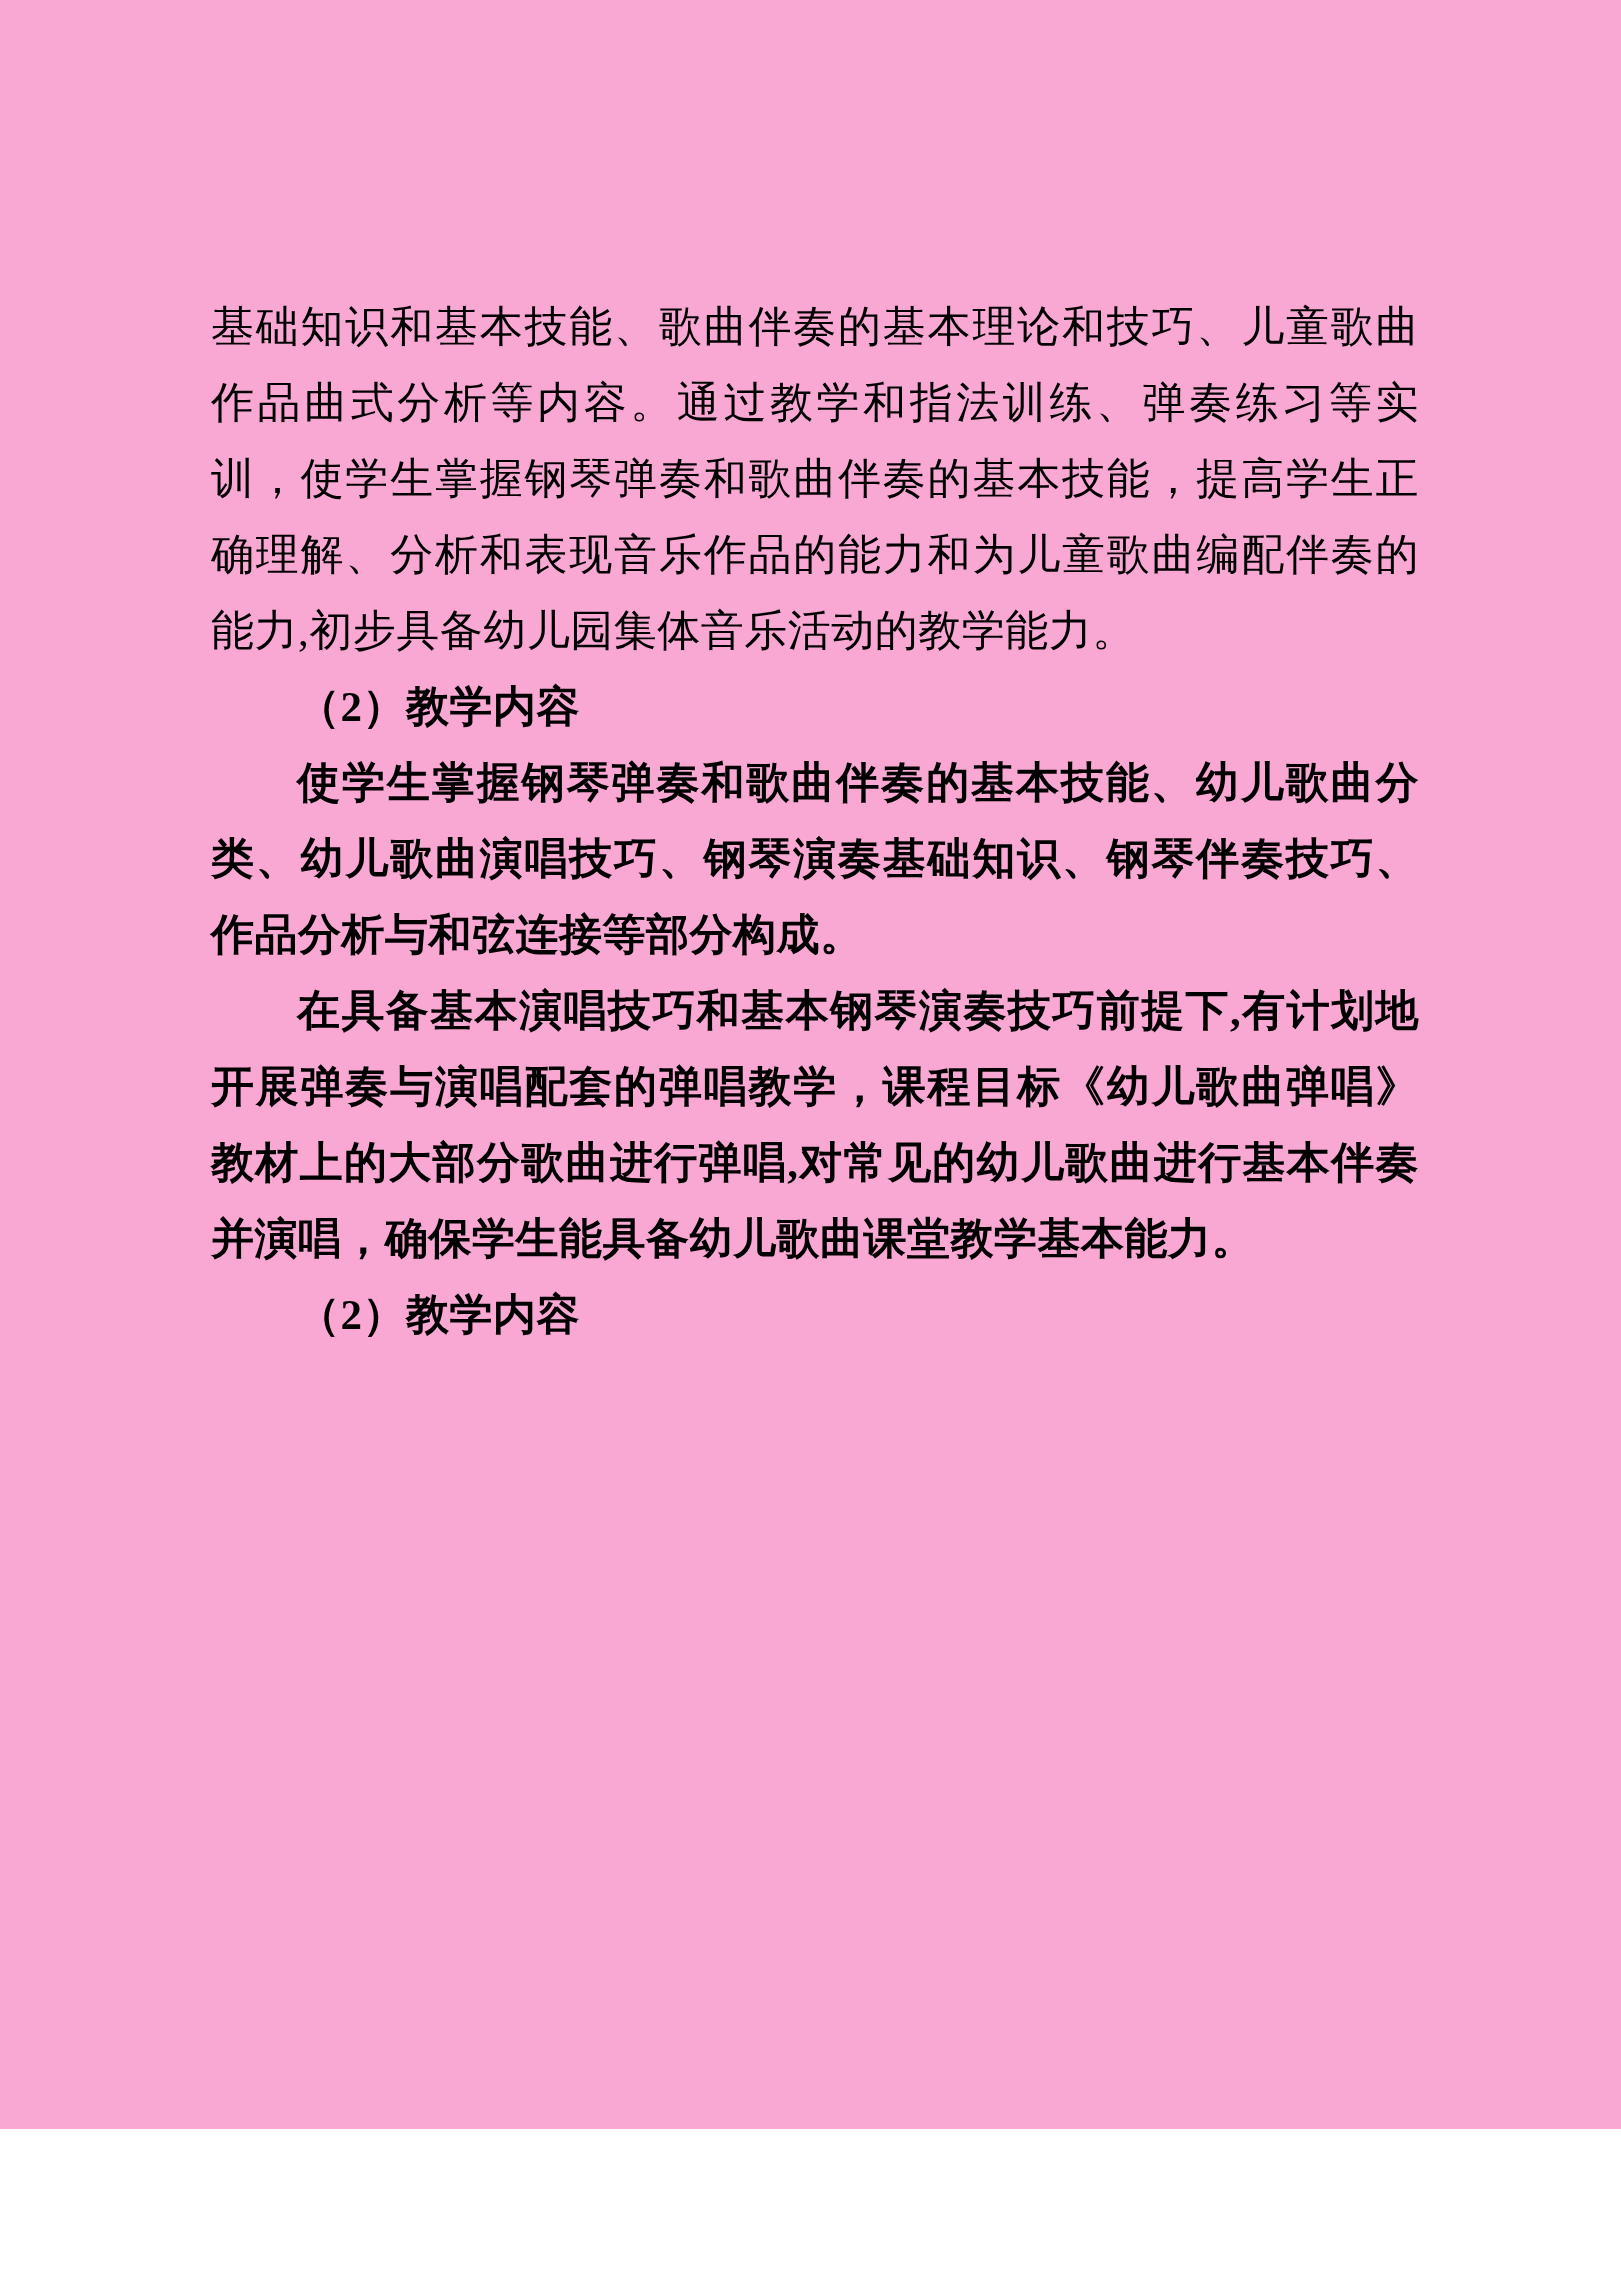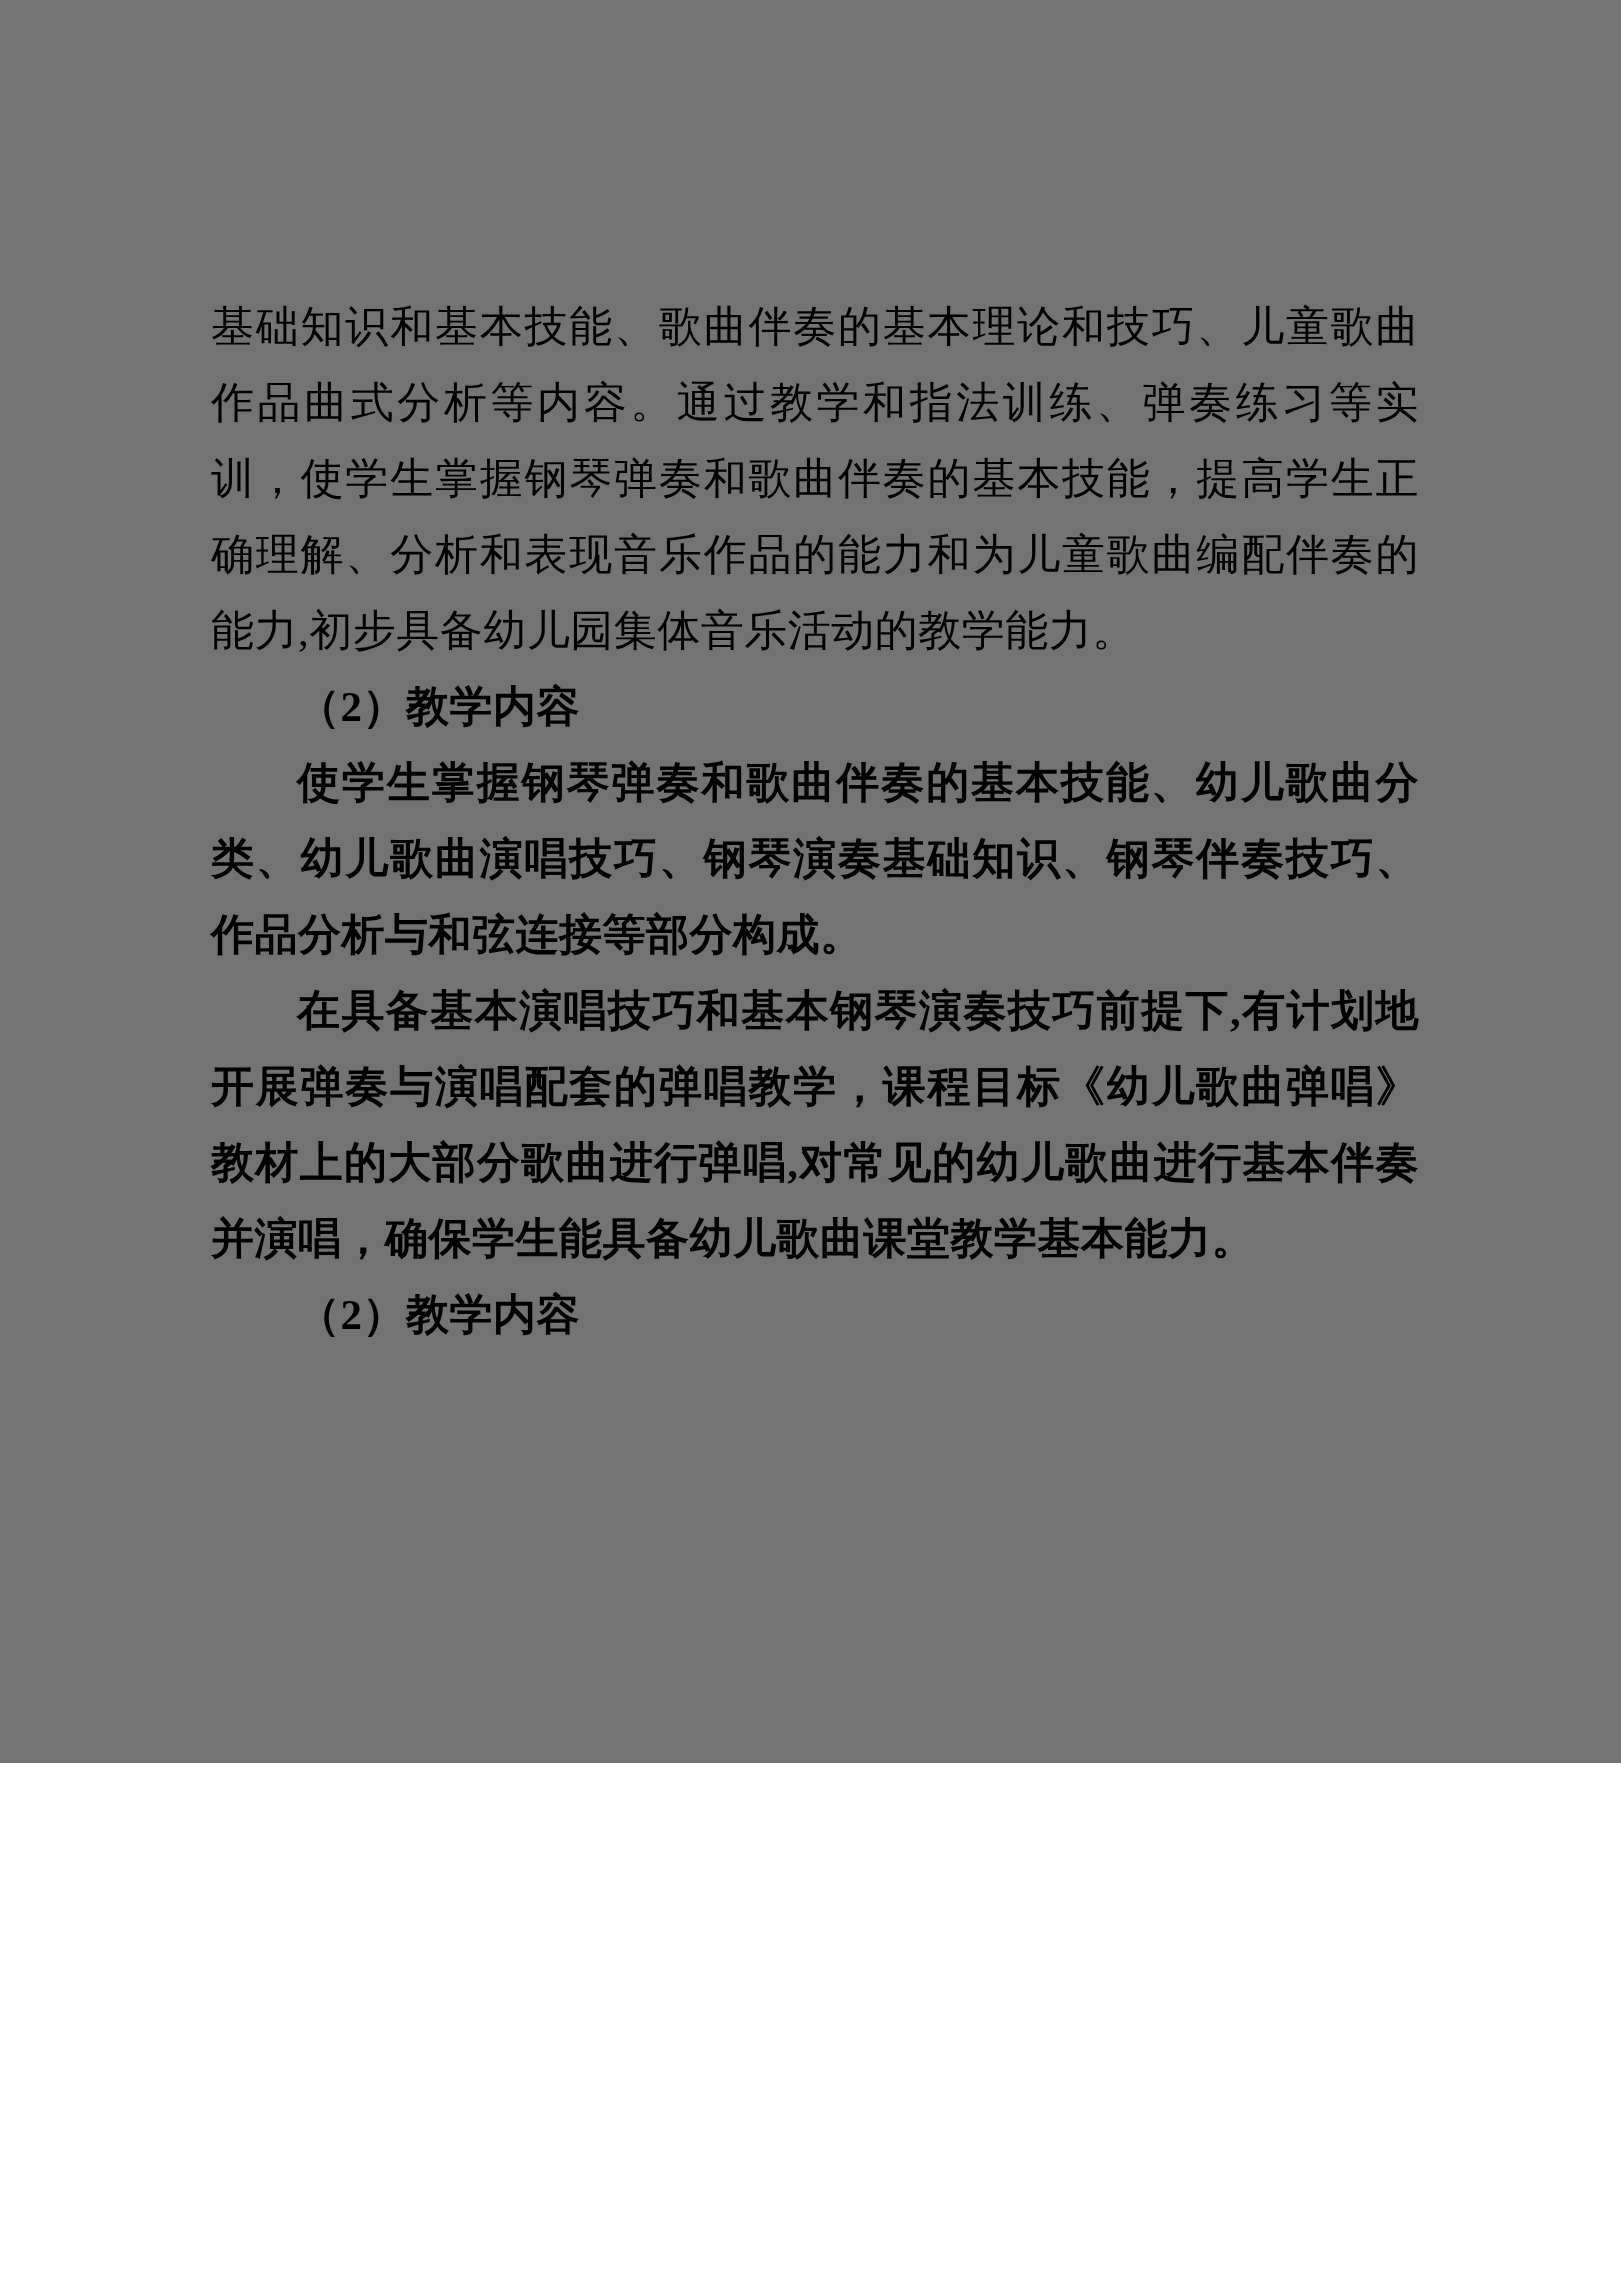--- a/index.html
+++ b/index.html
@@ -3,22 +3,22 @@
 <meta charset="utf-8">
 <style>
   html, body {
     margin: 0;
     padding: 0;
     background: #ffffff;
   }
   .page {
     position: relative;
     width: 1621px;
-    height: 1763px;
-    background: #737373;
+    height: 2129px;
+    background: #f9a8d4;
     overflow: hidden;
     font-family: "Liberation Serif", "DejaVu Serif", serif;
     color: #000000;
   }
   .content {
     position: absolute;
     left: 211px;
     top: 289px;
     width: 1208px;
     font-size: 43px;

